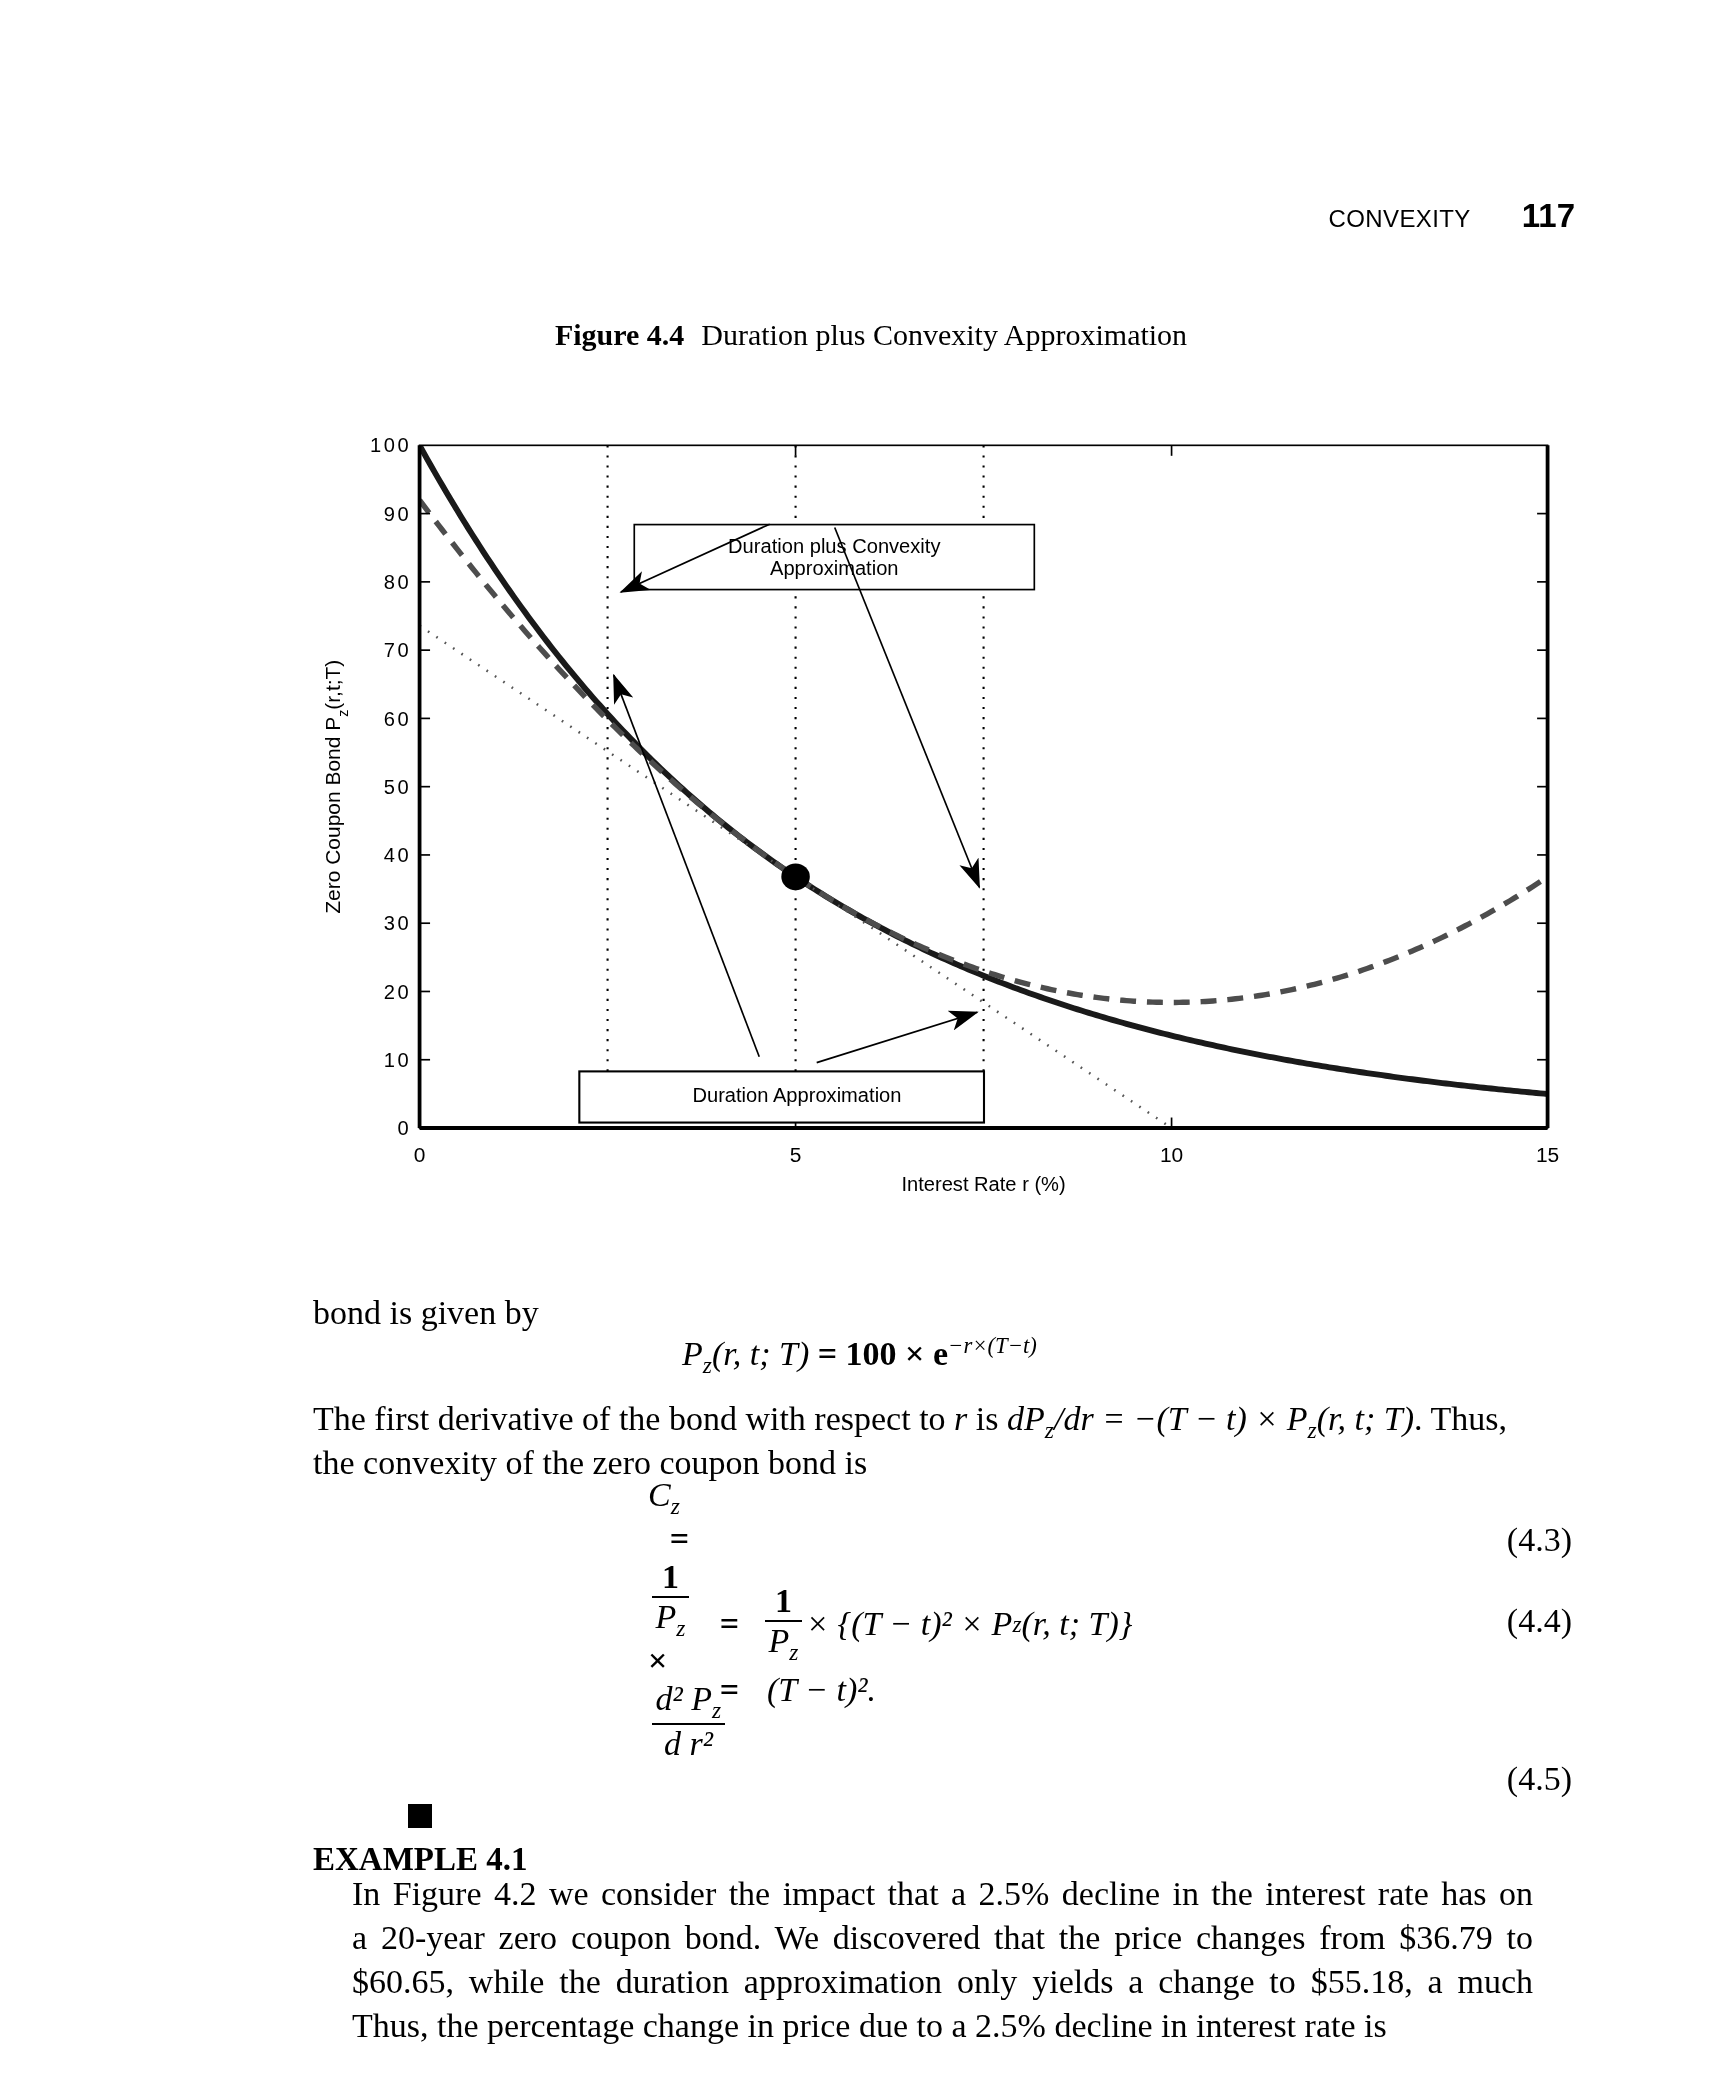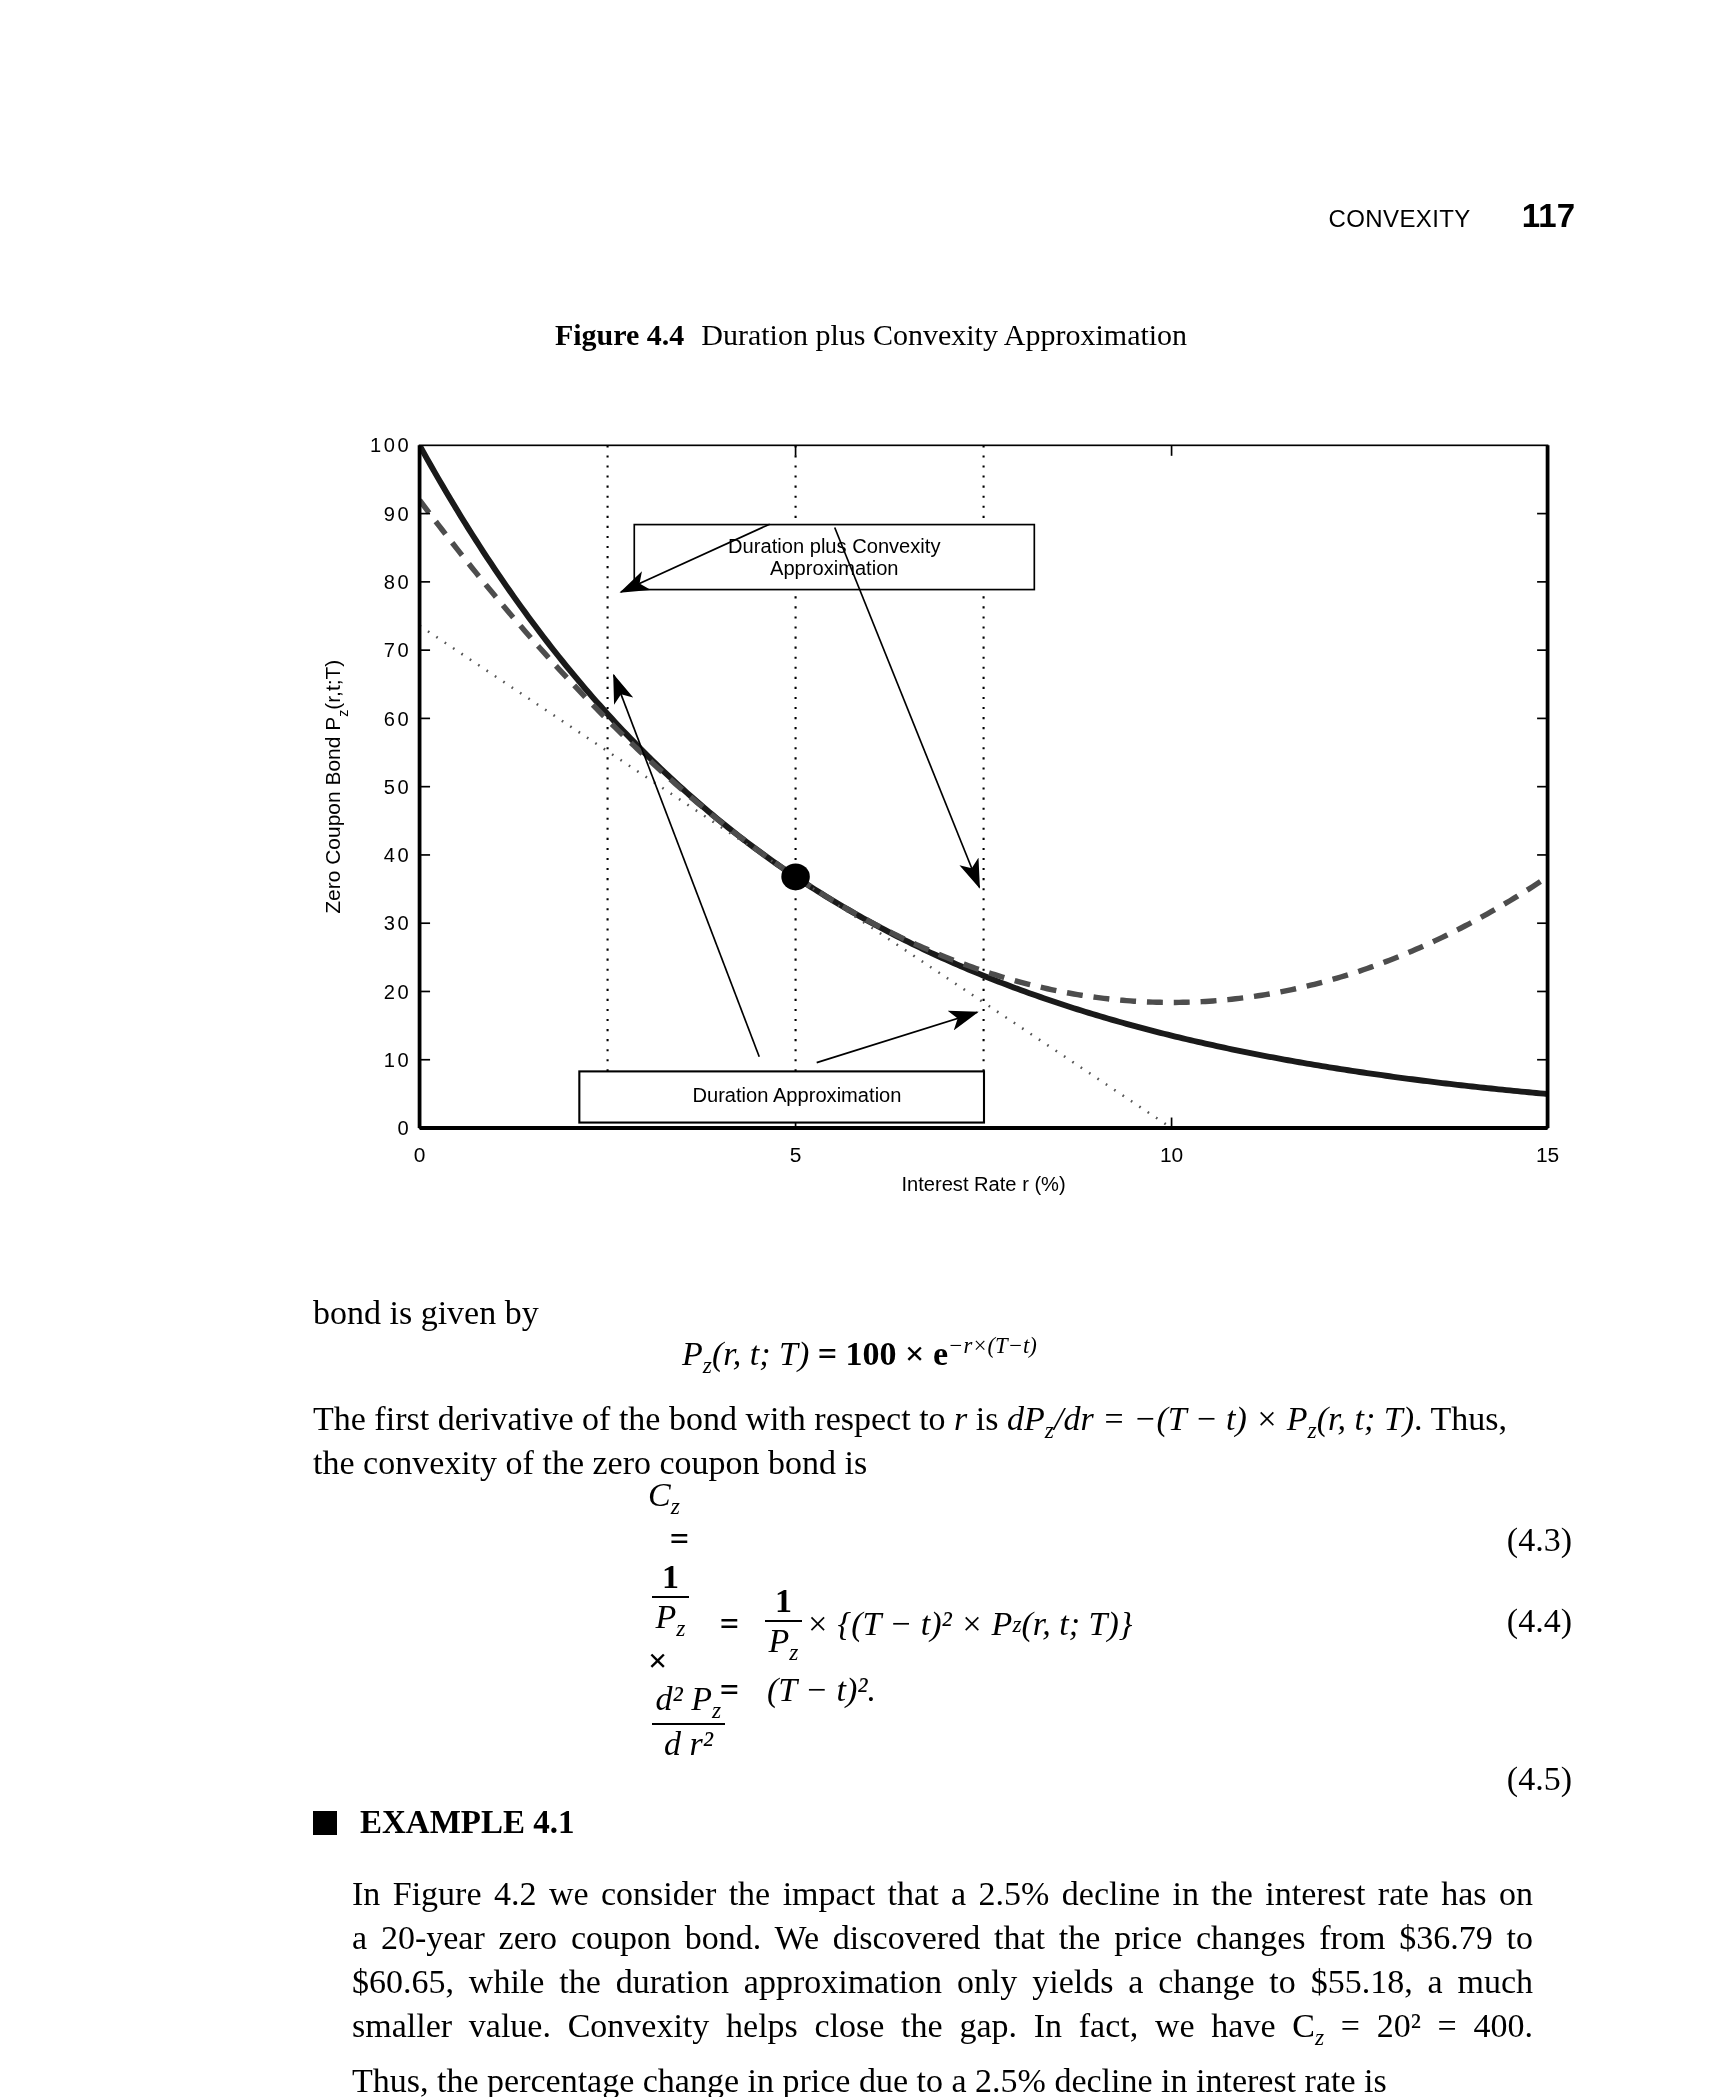--- a/index.html
+++ b/index.html
@@ -19,21 +19,21 @@
   .p { position: absolute; font-size: 34px; line-height: 44px; }
   .math { font-family: "Liberation Serif", "DejaVu Serif", serif; font-style: italic; }
   .rm { font-style: normal; font-weight: bold; }
   .eq-row { position: absolute; font-size: 34px; }
   .eqnum { position: absolute; right: 162px; font-size: 34px; }
 
   .frac { display: inline-block; vertical-align: middle; text-align: center; margin: 0 4.2px; }
   .frac > span { display: block; padding: 0 3.4px; }
   .frac > span.num { border-bottom: 2.1px solid #000; }
 
-  .example-head { position: absolute; top: 1804px; left: 313px; font-size: 33px; font-weight: bold; display: flex; align-items: center; gap: 23px; }
+  .example-head { position: absolute; top: 1804px; left: 313px; font-size: 33px; font-weight: bold; display: flex; align-items: center; gap: 13px; flex-direction: column; }
   .example-head .square { width: 24px; height: 24px; background: #000; display: inline-block; }
 
   .para { position: absolute; left: 352px; width: 1181px; font-size: 34px; line-height: 44px; text-align: justify; }
   .para .line { display: block; text-align-last: justify; white-space: nowrap; }
   .para .line.last { text-align-last: left; }
 </style>
 </head>
 <body>
 
 <div class="running-head sans">
@@ -178,16 +178,15 @@
 
 <div class="example-head serif">
   <span class="square"></span>
   <span>EXAMPLE 4.1</span>
 </div>
 
 <div class="para serif" style="top:1872px;">
   <span class="line">In Figure 4.2 we consider the impact that a 2.5% decline in the interest rate has on</span>
   <span class="line">a 20-year zero coupon bond.  We discovered that the price changes from $36.79 to</span>
   <span class="line">$60.65, while the duration approximation only yields a change to $55.18, a much</span>
-  <span class="line"><span>smaller value.  Convexity helps close the gap.  In fact, we have C</span><sub class="math" style="font-size:23.5px">z</sub><span> = 20² = 400.</span></span>
   <span class="line last">Thus, the percentage change in price due to a 2.5% decline in interest rate is</span>
 </div>
 
 
 </body></html>

